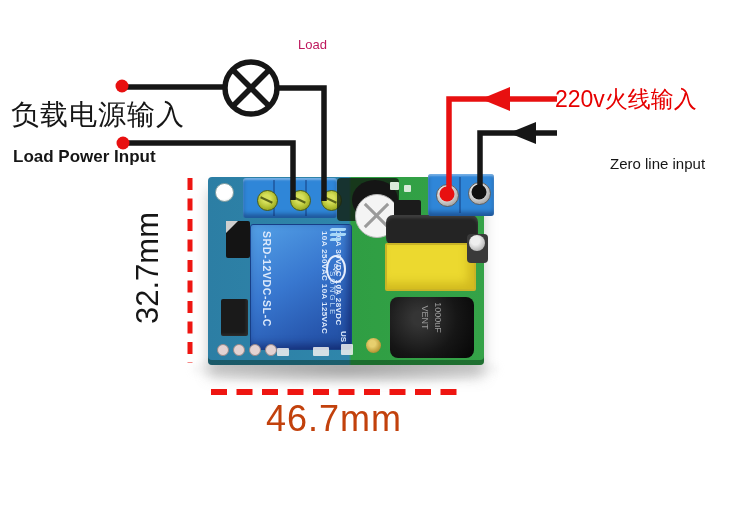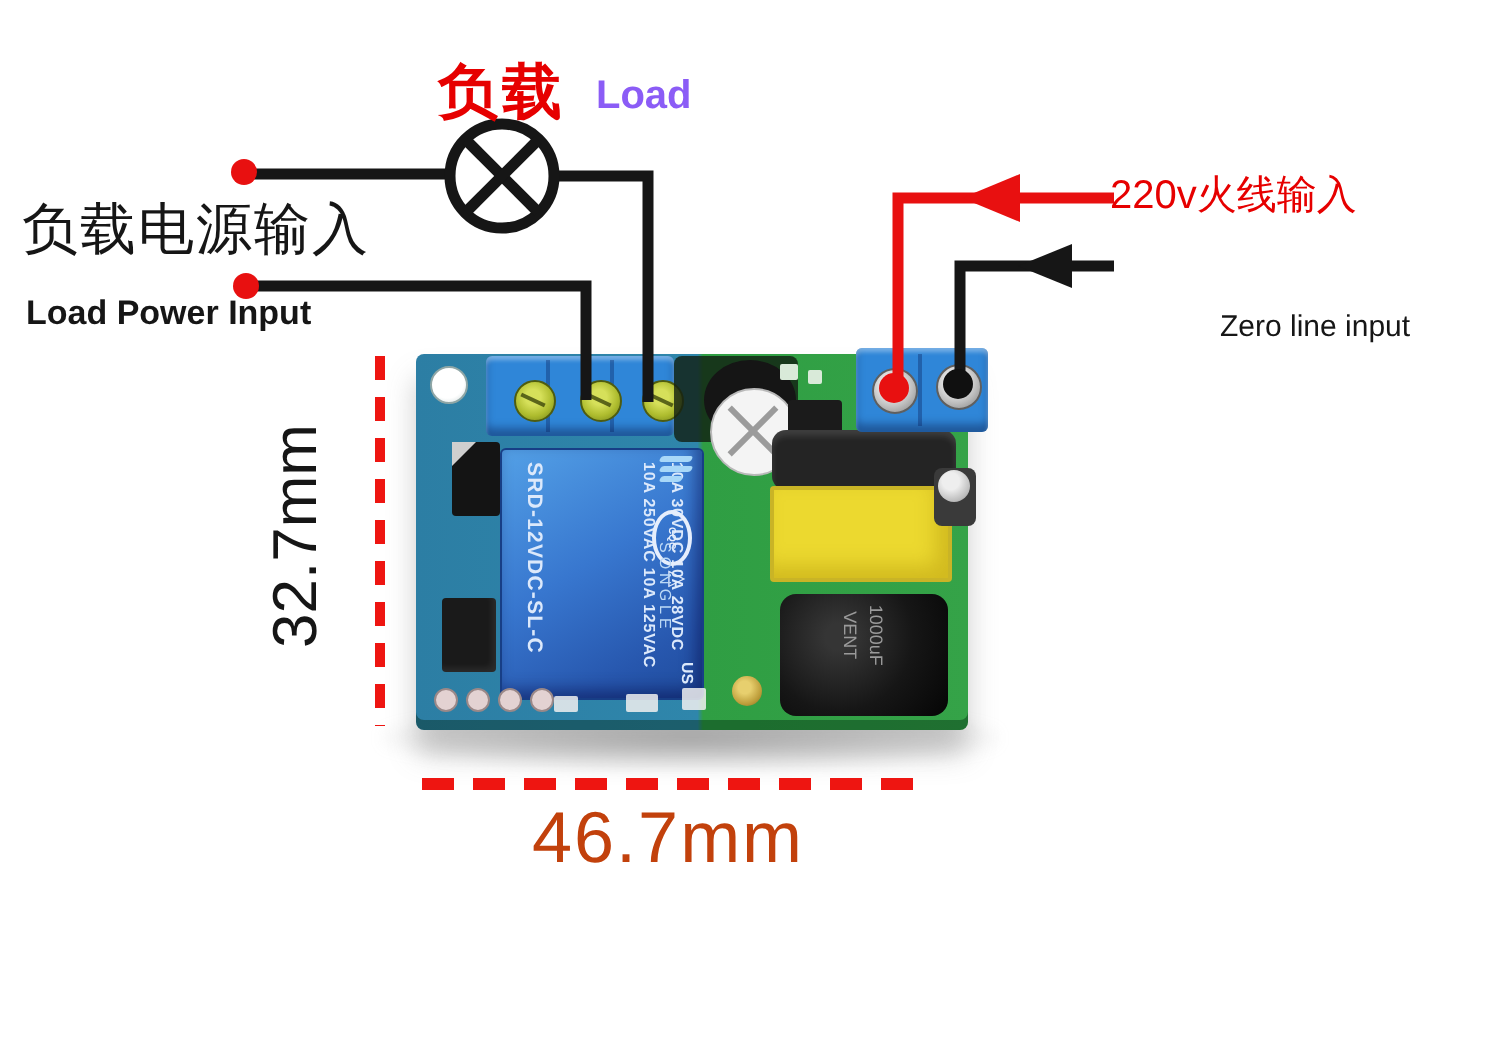--- a/index.html
+++ b/index.html
@@ -3,25 +3,25 @@
 <meta charset="utf-8">
 <style>
   html,body{margin:0;padding:0;background:#fff;}
   .scene{position:relative;width:754px;height:528px;background:#ffffff;overflow:hidden;
          font-family:"Liberation Sans", sans-serif;}
   .abs{position:absolute;}
 
   
   .lbl{position:absolute;white-space:nowrap;}
   .lbl-load-cn{left:219px;top:26px;font-size:30px;font-weight:bold;color:#e60000;letter-spacing:2px;}
-  .lbl-load-en{left:298px;top:37px;font-size:20px;font-weight:bold;color:#8b5cf6;}
+  .lbl-load-en{left:298px;top:37px;font-size:13px;font-weight:normal;color:#be185d;}
   .lbl-loadpower-cn{left:11px;top:96px;font-size:28px;color:#161616;letter-spacing:1px;}
   .lbl-loadpower-en{left:13px;top:147px;font-size:17px;font-weight:600;color:#161616;}
   .lbl-firewire{left:610px;top:61px;font-size:15px;font-weight:bold;color:#e60000;}
-  .lbl-live{left:555px;top:84px;font-size:20px;color:#e60000;}
+  .lbl-live{left:555px;top:84px;font-size:23px;color:#e60000;}
   .lbl-neutral{left:555px;top:118px;font-size:23px;color:#161616;}
   .lbl-zero{left:610px;top:155px;font-size:15px;font-weight:400;color:#161616;}
   .lbl-dim-h{left:72px;top:250px;width:152px;text-align:center;font-size:31px;color:#161616;
              transform:rotate(-90deg);transform-origin:center;}
   .lbl-dim-w{left:266px;top:398px;font-size:36px;color:#c2410c;letter-spacing:1px;}
 
   
   .watermark{left:186px;top:248px;font-size:57px;font-weight:bold;z-index:3;
              font-family:"DejaVu Serif", serif;letter-spacing:0px;
              color:rgba(255,255,255,0.20);
@@ -204,21 +204,20 @@
     <path d="M557 133 H 480 V 188" stroke="#161616" stroke-width="5.5" fill="none"></path>
     <polygon points="509,133 536,122 536,144" fill="#161616"></polygon>
 
     <circle cx="447" cy="194" r="7.5" fill="#e81010"></circle>
     <circle cx="479" cy="192" r="7.5" fill="#101010"></circle>
 
     <line x1="190" y1="178" x2="190" y2="363" stroke="#ee1511" stroke-width="5" stroke-dasharray="12 8.5"></line>
     <line x1="211" y1="392" x2="463" y2="392" stroke="#ee1511" stroke-width="6" stroke-dasharray="16 9.5"></line>
   </svg>
 
-  <div class="lbl lbl-load-cn">负载</div>
   <div class="lbl lbl-load-en">Load</div>
   <div class="lbl lbl-loadpower-en">Load Power Input</div>
   <div class="lbl lbl-loadpower-cn">负载电源输入</div>
   <div class="lbl lbl-live">220v火线输入</div>
   <div class="lbl lbl-zero">Zero line input</div>
   <div class="lbl lbl-dim-h">32.7mm</div>
   <div class="lbl lbl-dim-w">46.7mm</div>
 
 </div>
 

